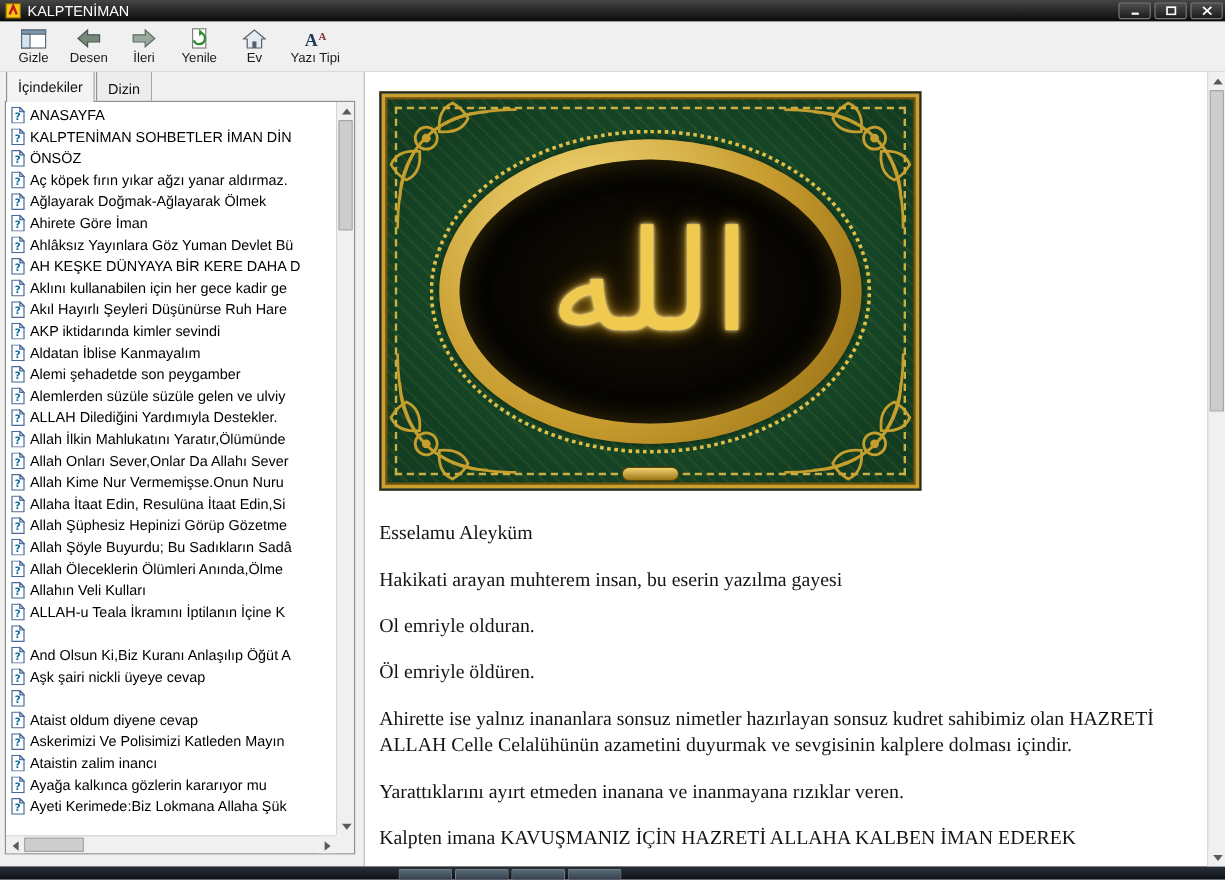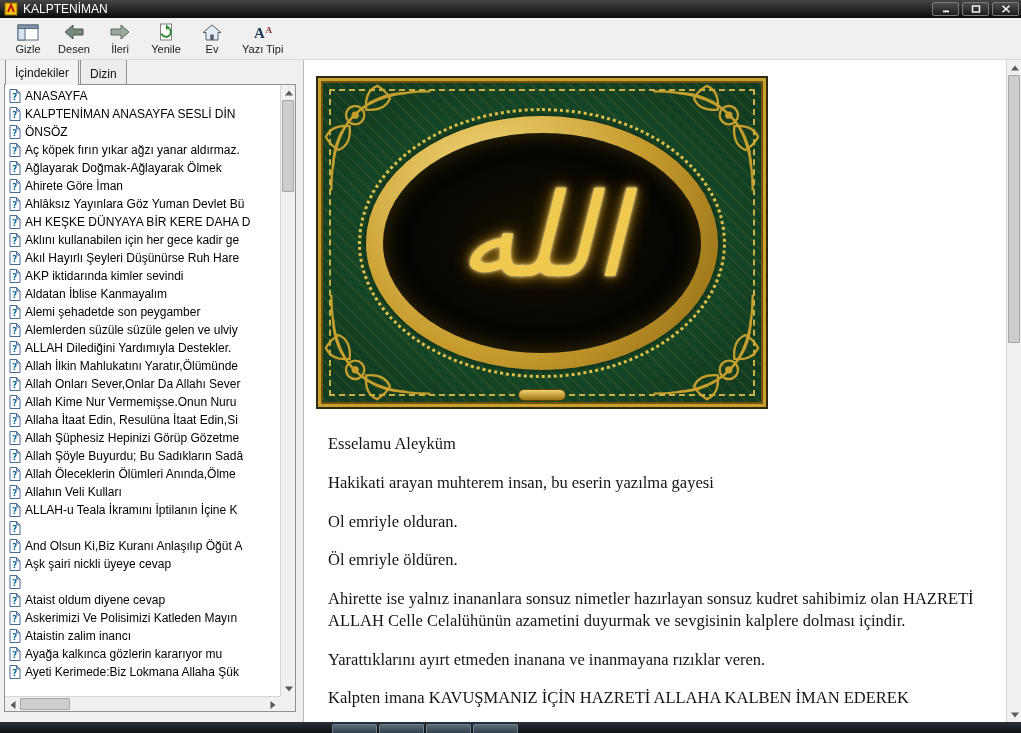--- a/index.html
+++ b/index.html
@@ -76,37 +76,37 @@
   }
   .holy-frame::before { content:""; position:absolute; inset:11px;
     border:2px dashed rgba(235,195,75,.85); pointer-events:none; }
   .corner { position:absolute; width:110px; height:110px; opacity:.95; }
   .c-tl { left:6px;  top:6px; }
   .c-tr { right:6px; top:6px; transform:scaleX(-1); }
   .c-br { right:6px; bottom:6px; transform:scale(-1,-1); }
   .c-bl { left:6px;  bottom:6px; transform:scaleY(-1); }
   .oval-a { position:absolute; left:50%; top:50%; width:368px; height:270px;
     transform:translate(-50%,-50%); border-radius:50%;
-    border:3px dotted var(--frame-gold-bright,#e8c44a);font-style:italic; }
+    border:3px dotted var(--frame-gold-bright,#e8c44a); }
   .oval-b { position:absolute; inset:5px; border-radius:50%;
     background:radial-gradient(circle at 35% 30%, #f6dd7f, #c79b2e 55%, #8a6410); 
     box-shadow:0 0 8px rgba(0,0,0,.55); }
   .oval-c { position:absolute; inset:17px; border-radius:50%;
     background:radial-gradient(ellipse at center, #171204 0%, var(--oval-black,#020202) 72%);
     box-shadow:inset 0 0 22px rgba(120,95,20,.5);
     display:flex; align-items:center; justify-content:center; }
   .calligraphy { font-family:"DejaVu Sans", sans-serif; font-size:116px; line-height:1;
     color:var(--calligraphy-gold,#f0c94f);
     text-shadow:0 0 3px #fff3c0, 0 0 8px #c79b2e, 0 0 18px #8a6410; padding-bottom:14px; }
   .cartouche { position:absolute; bottom:6px; left:50%; transform:translateX(-50%);
     width:48px; height:12px; border-radius:6px; border:1px solid #5c430a;
     background:linear-gradient(#f2d372,#9c7414); }
 
   .paragraphs p { font-family:"Liberation Serif", serif; font-size:16.5px; color:#141414;
-    line-height:1.32; margin:0 12px 17px; max-width:676px; }
+    line-height:1.32; margin:0 0 17px; max-width:676px; }
 
   
   .taskbar { height:11px; flex:0 0 auto; background:linear-gradient(#2a3138,#0d1115);
     display:flex; align-items:flex-end; padding-left:332px; }
   .task-btn { width:45px; height:9px; margin-right:2px; border-radius:2px 2px 0 0;
     background:linear-gradient(#5a6b78,#33404c); border:1px solid #6d7d8a; border-bottom:none; }
 </style>
 </head>
 <body>
 
@@ -214,21 +214,21 @@
             </div>
 
             <div class="tree-row">
               <span class="doc-icon">
                 <svg width="12" height="14" viewBox="0 0 12 14">
                   <path d="M1 .5 H7.5 L11 4 V13.5 H1 Z" fill="#fff" stroke="#4a6a9a"></path>
                   <path d="M7.5 .5 L11 4 H7.5 Z" fill="#cfe0f5" stroke="#4a6a9a"></path>
                   <text x="3.2" y="11" font-size="8.5" font-family="DejaVu Sans, sans-serif" fill="#0a6a9a" font-weight="bold">?</text>
                 </svg>
               </span>
-              <span class="tree-label">KALPTENİMAN ANASAYFA SESLİ DİN</span>
+              <span class="tree-label">KALPTENİMAN SOHBETLER İMAN DİN</span>
             </div>
 
             <div class="tree-row">
               <span class="doc-icon">
                 <svg width="12" height="14" viewBox="0 0 12 14">
                   <path d="M1 .5 H7.5 L11 4 V13.5 H1 Z" fill="#fff" stroke="#4a6a9a"></path>
                   <path d="M7.5 .5 L11 4 H7.5 Z" fill="#cfe0f5" stroke="#4a6a9a"></path>
                   <text x="3.2" y="11" font-size="8.5" font-family="DejaVu Sans, sans-serif" fill="#0a6a9a" font-weight="bold">?</text>
                 </svg>
               </span>

